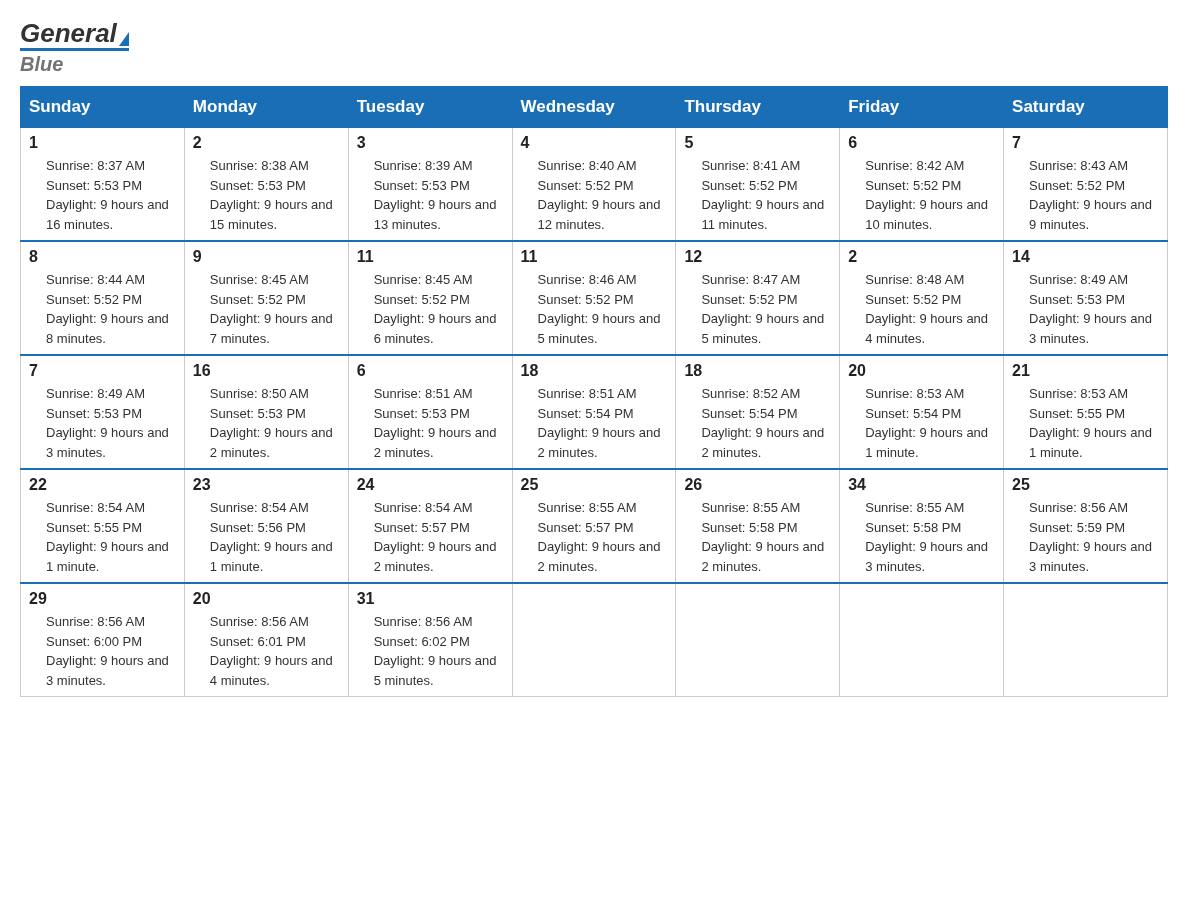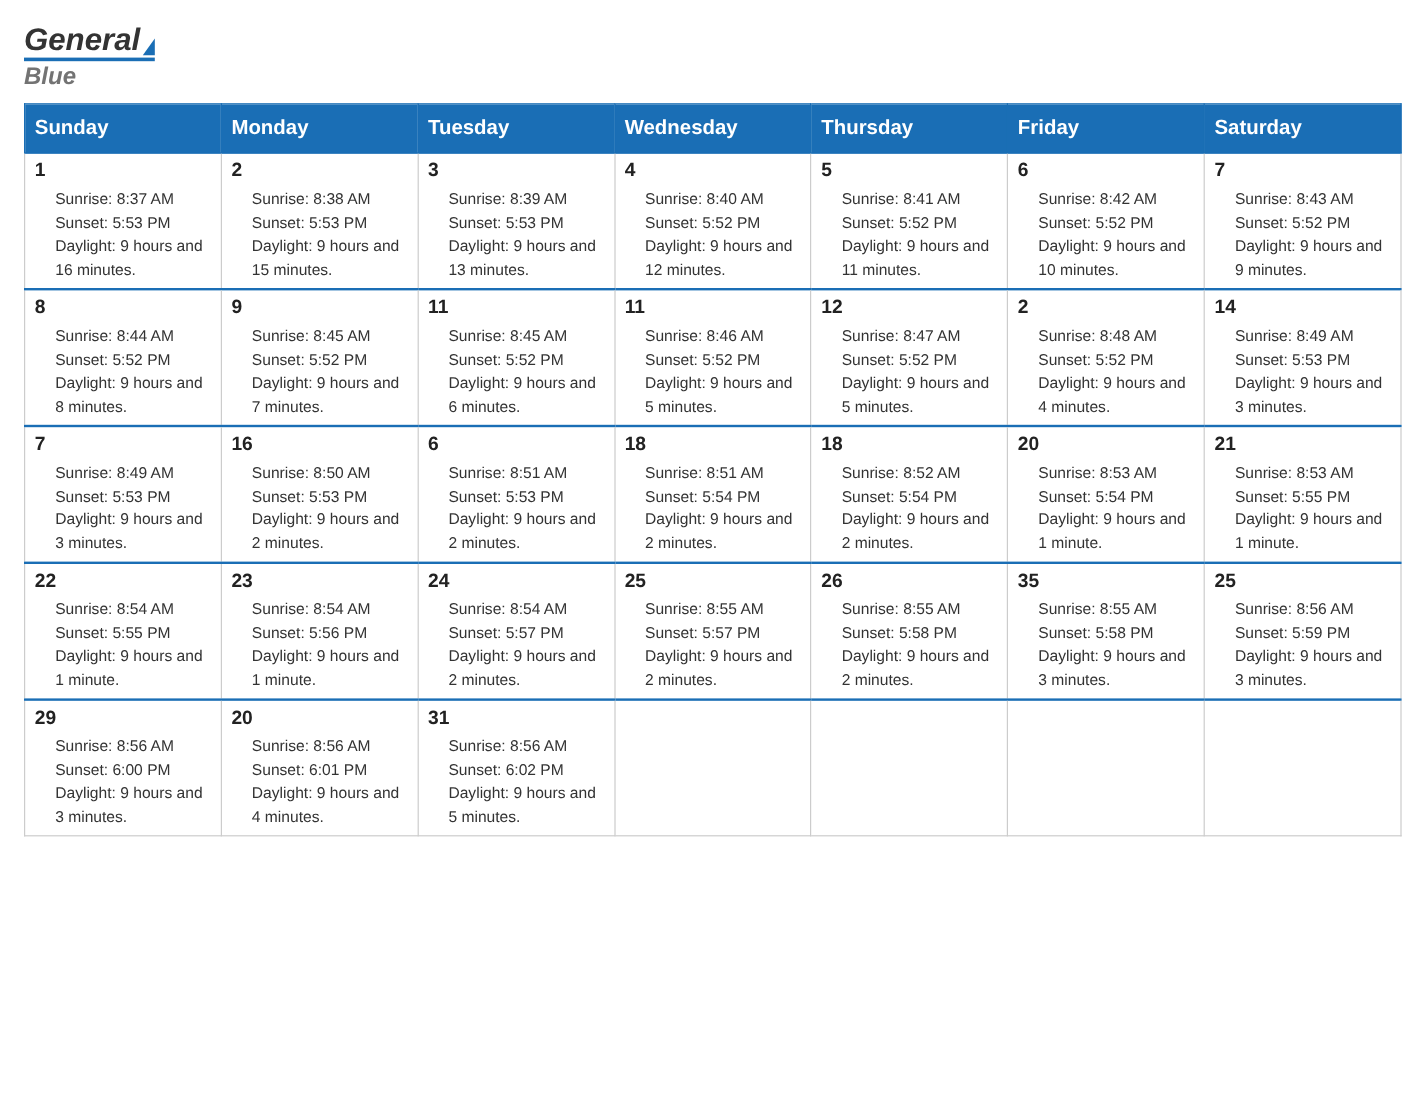--- a/index.html
+++ b/index.html
@@ -235,21 +235,21 @@
         </td>
         <td>
           <div class="day-num">25</div>
           <div class="day-info">Sunrise: 8:55 AM<br>Sunset: 5:57 PM<br>Daylight: 9 hours and 2 minutes.</div>
         </td>
         <td>
           <div class="day-num">26</div>
           <div class="day-info">Sunrise: 8:55 AM<br>Sunset: 5:58 PM<br>Daylight: 9 hours and 2 minutes.</div>
         </td>
         <td>
-          <div class="day-num">35</div>
+          <div class="day-num">34</div>
           <div class="day-info">Sunrise: 8:55 AM<br>Sunset: 5:58 PM<br>Daylight: 9 hours and 3 minutes.</div>
         </td>
         <td>
           <div class="day-num">25</div>
           <div class="day-info">Sunrise: 8:56 AM<br>Sunset: 5:59 PM<br>Daylight: 9 hours and 3 minutes.</div>
         </td>
       </tr>
       <tr>
         <td>
           <div class="day-num">29</div>

